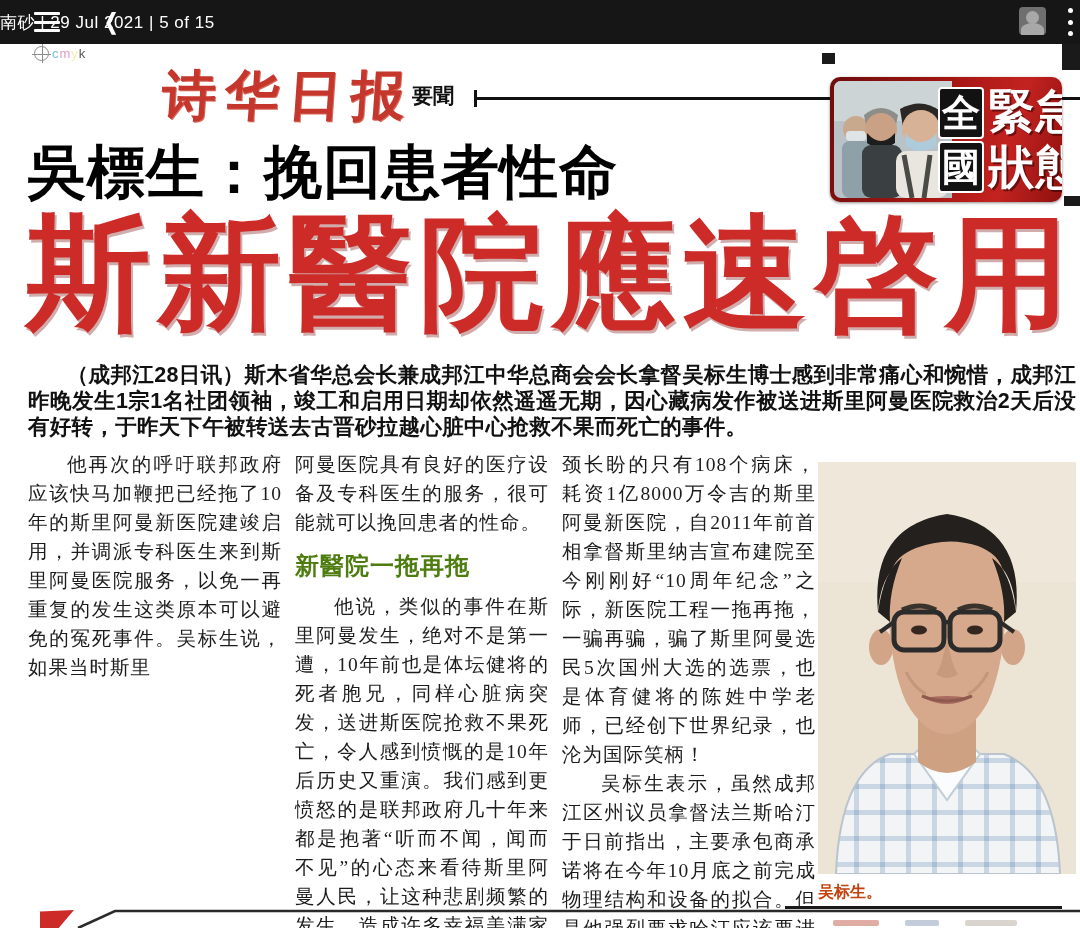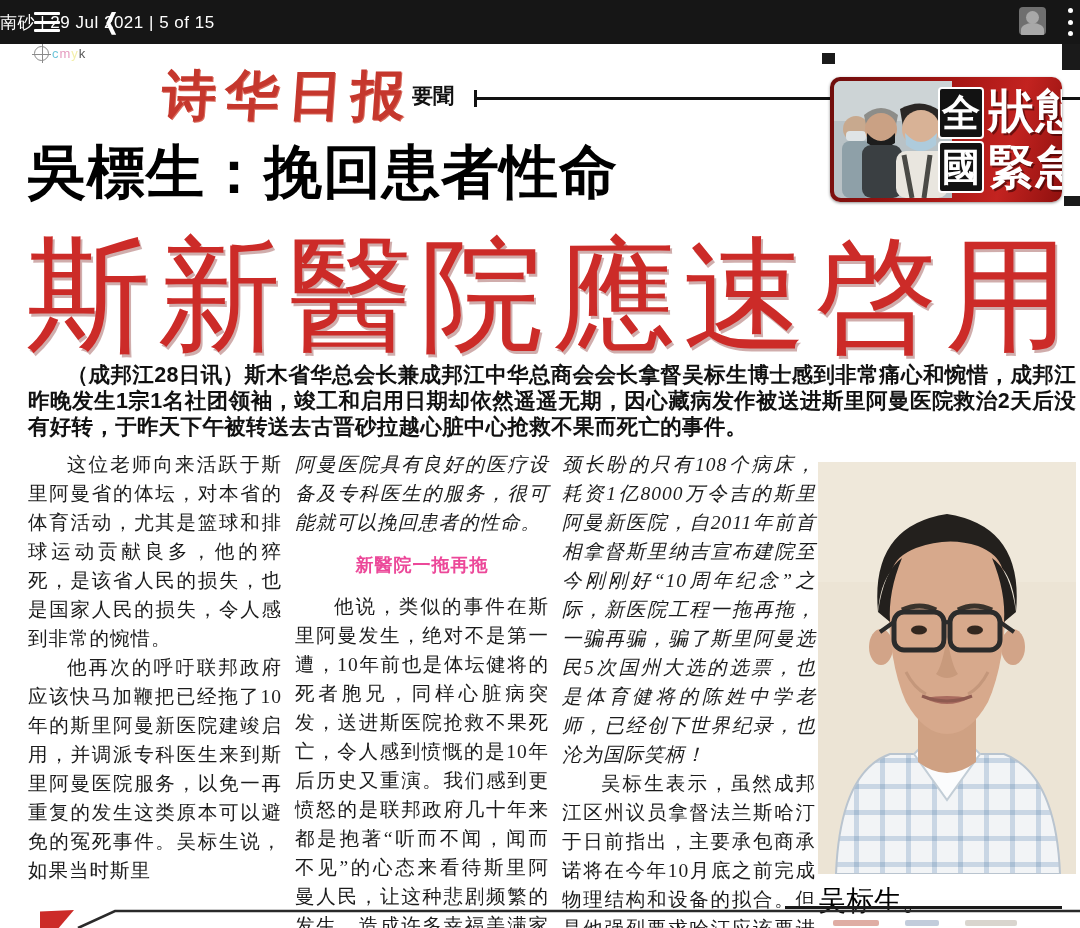--- a/index.html
+++ b/index.html
@@ -58,40 +58,40 @@
   .badge-vert { position:absolute; left:108px; top:10px; width:46px; display:flex; flex-direction:column; gap:2px; }
   .badge-vert .vchar { background:#121212; color:#fff; font-weight:900; font-size:38px; line-height:48px;
                        text-align:center; border:2px solid #fff; border-radius:4px; }
   .badge-big { position:absolute; left:158px; top:6px; width:72px; color:#fff; font-weight:900;
                font-size:46px; line-height:56px; letter-spacing:2px; text-align:center;
                text-shadow:2px 2px 0 rgba(40,0,0,.55); white-space:nowrap; }
 
   
   .kicker { position:absolute; left:28px; top:96px; width:810px; font-family:"Liberation Serif", serif;
             font-weight:900; font-size:58px; line-height:66px; color:#000000; letter-spacing:1px; white-space:nowrap; }
-  .headline { position:absolute; left:26px; top:184px; width:1050px; font-weight:400; font-size:124px;
+  .headline { position:absolute; left:26px; top:162px; width:1050px; font-weight:700; font-size:124px;
               line-height:134px; color:#cc2b28; text-align:justify; text-align-last:justify;
               text-shadow:2px 3px 0 rgba(120,20,18,.35); white-space:nowrap; letter-spacing:7px; }
 
   .lead { position:absolute; left:28px; top:318px; width:1048px; font-weight:bold; font-size:21.5px;
           line-height:26px; color:#111; text-align:justify; text-indent:1.8em; letter-spacing:.3px; }
 
   
   .columns { position:absolute; left:28px; top:406px; width:790px; display:flex; gap:13px; }
   .col { width:254px; flex:none; font-family:"Liberation Serif", serif; font-size:19.5px;
          line-height:29px; color:#1c1c1c; text-align:justify; }
   .col p { text-indent:2em; letter-spacing:1px; }
-  .col p.noindent { text-indent:0;font-style:italic; }
-  .col h3 { font-family:"Liberation Sans", sans-serif; font-size:18px; color:#ec4899;
-            text-align:center; margin:14px 0 12px; letter-spacing:1px; font-weight:900; }
+  .col p.noindent { text-indent:0; }
+  .col h3 { font-family:"Liberation Sans", sans-serif; font-size:24px; color:#4d7c0f;
+            text-align:left; margin:14px 0 12px; letter-spacing:1px; font-weight:900; }
 
   
   .figure { position:absolute; left:818px; top:418px; width:258px; }
   .figure svg { display:block; width:258px; height:412px; }
-  .figure figcaption { margin-top:8px; font-size:28px; font-weight:normal; color:#000000; }
+  .figure figcaption { margin-top:8px; font-size:16px; font-weight:bold; color:#c2410c; }
   .caption-rule { position:absolute; left:785px; top:862px; width:277px; height:3px; background:#1a1a1a; }
 
   
   .bottom-wedge { position:absolute; left:40px; top:866px; width:34px; height:18px; background:#cc2b28;
                   clip-path:polygon(0 8%, 100% 0, 55% 100%, 0 100%); }
   .bottom-line { position:absolute; left:0; top:856px; width:1080px; height:28px; pointer-events:none; }
   .frag { position:absolute; height:6px; border-radius:2px; opacity:.55; }
 
   .noselect { user-select:none; }
 </style>
@@ -158,33 +158,32 @@
         <path d="M71 52 Q87 70 103 52 L102 64 Q87 76 72 64 Z" fill="#aecbdc"></path>
         <rect x="62" y="70" width="52" height="47" rx="10" fill="#e9e6df"></rect>
         <path d="M70 74 L78 117 M96 74 L90 117" stroke="#4a4a46" stroke-width="5" fill="none"></path>
       </svg>
     </div>
     <div class="badge-vert">
       <div class="vchar">全</div>
       <div class="vchar">國</div>
     </div>
     <div class="badge-big">
+      <div>緊急</div>
       <div>狀態</div>
-      <div>緊急</div>
     </div>
   </div>
 
   <h2 class="kicker">吳標生：挽回患者性命</h2>
   <h1 class="headline">斯新醫院應速啓用</h1>
 
   <p class="lead">（成邦江28日讯）斯木省华总会长兼成邦江中华总商会会长拿督吴标生博士感到非常痛心和惋惜，成邦江昨晚发生1宗1名社团领袖，竣工和启用日期却依然遥遥无期，因心藏病发作被送进斯里阿曼医院救治2天后没有好转，于昨天下午被转送去古晋砂拉越心脏中心抢救不果而死亡的事件。</p>
 
   <div class="columns">
     <div class="col">
-      <p>这位老师向来活跃于斯里阿曼省的体坛，对本省的体育活动，尤其是篮球和排球运动贡献良多，他的猝死，是该省人民的损失，也是国家人民的损失，令人感到非常的惋惜。</p>
       <p>他再次的呼吁联邦政府应该快马加鞭把已经拖了10年的斯里阿曼新医院建竣启用，并调派专科医生来到斯里阿曼医院服务，以免一再重复的发生这类原本可以避免的冤死事件。吴标生说，如果当时斯里</p>
     </div>
     <div class="col">
       <p class="noindent">阿曼医院具有良好的医疗设备及专科医生的服务，很可能就可以挽回患者的性命。</p>
       <h3>新醫院一拖再拖</h3>
       <p>他说，类似的事件在斯里阿曼发生，绝对不是第一遭，10年前也是体坛健将的死者胞兄，同样心脏病突发，送进斯医院抢救不果死亡，令人感到愤慨的是10年后历史又重演。我们感到更愤怒的是联邦政府几十年来都是抱著“听而不闻，闻而不见”的心态来看待斯里阿曼人民，让这种悲剧频繁的发生，造成许多幸福美满家庭的破碎，而且还一而再，再而三的一直在欺骗斯里阿曼的老百姓。</p>
 
     </div>
     <div class="col">
       <p class="noindent">颈长盼的只有108个病床，耗资1亿8000万令吉的斯里阿曼新医院，自2011年前首相拿督斯里纳吉宣布建院至今刚刚好“10周年纪念”之际，新医院工程一拖再拖，一骗再骗，骗了斯里阿曼选民5次国州大选的选票，也是体育健将的陈姓中学老师，已经创下世界纪录，也沦为国际笑柄！</p>

